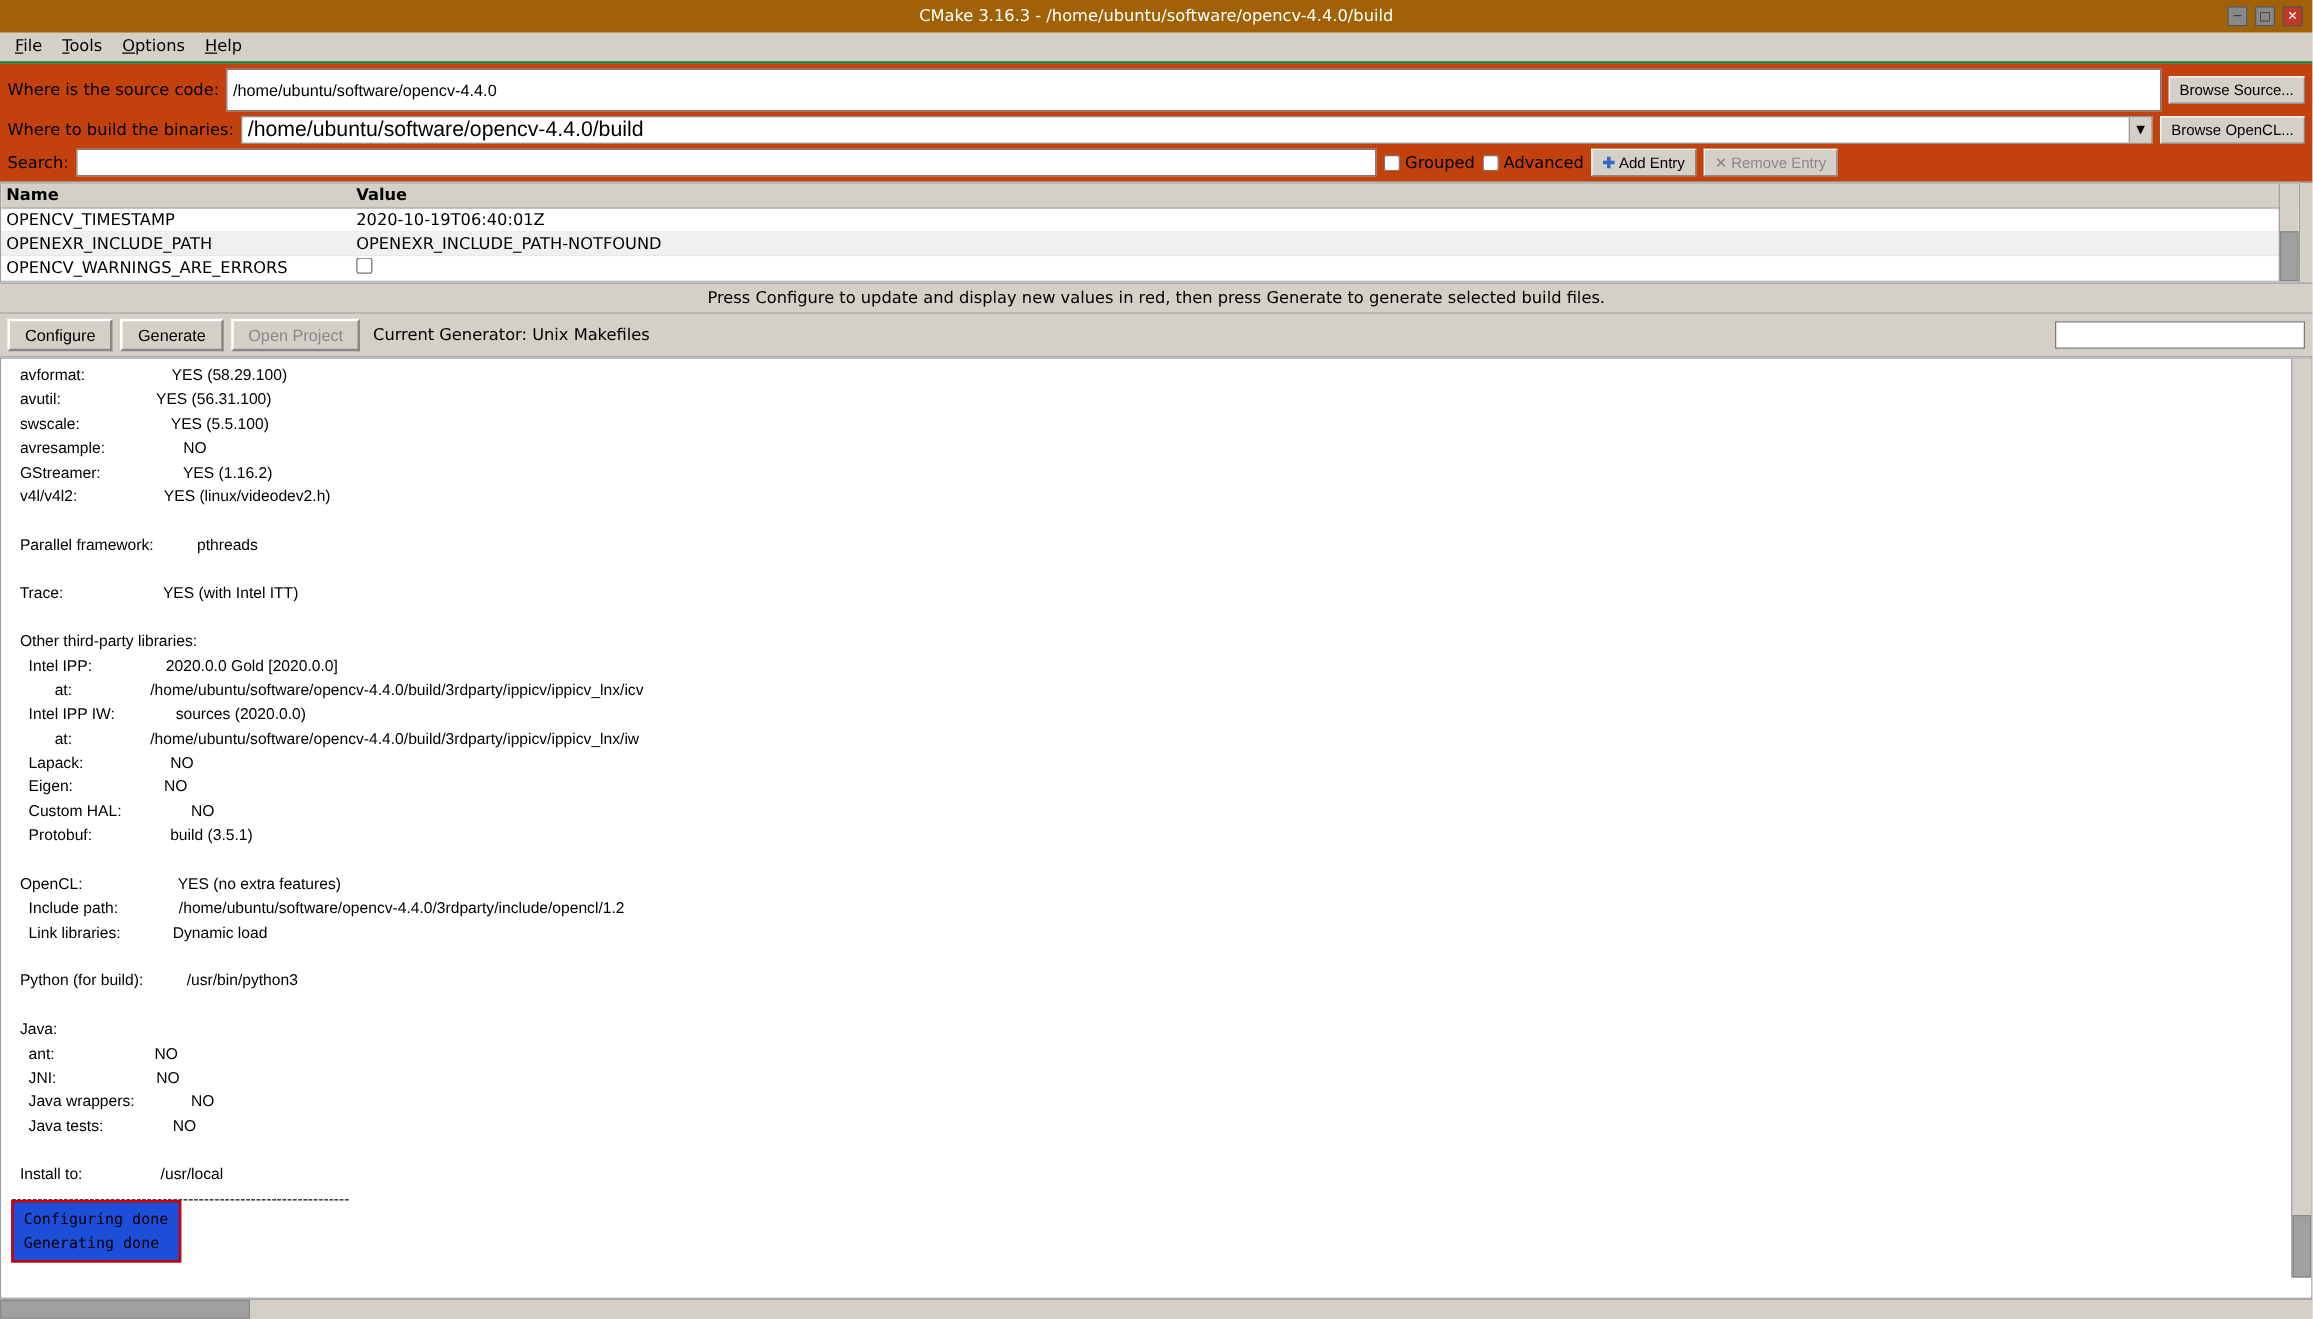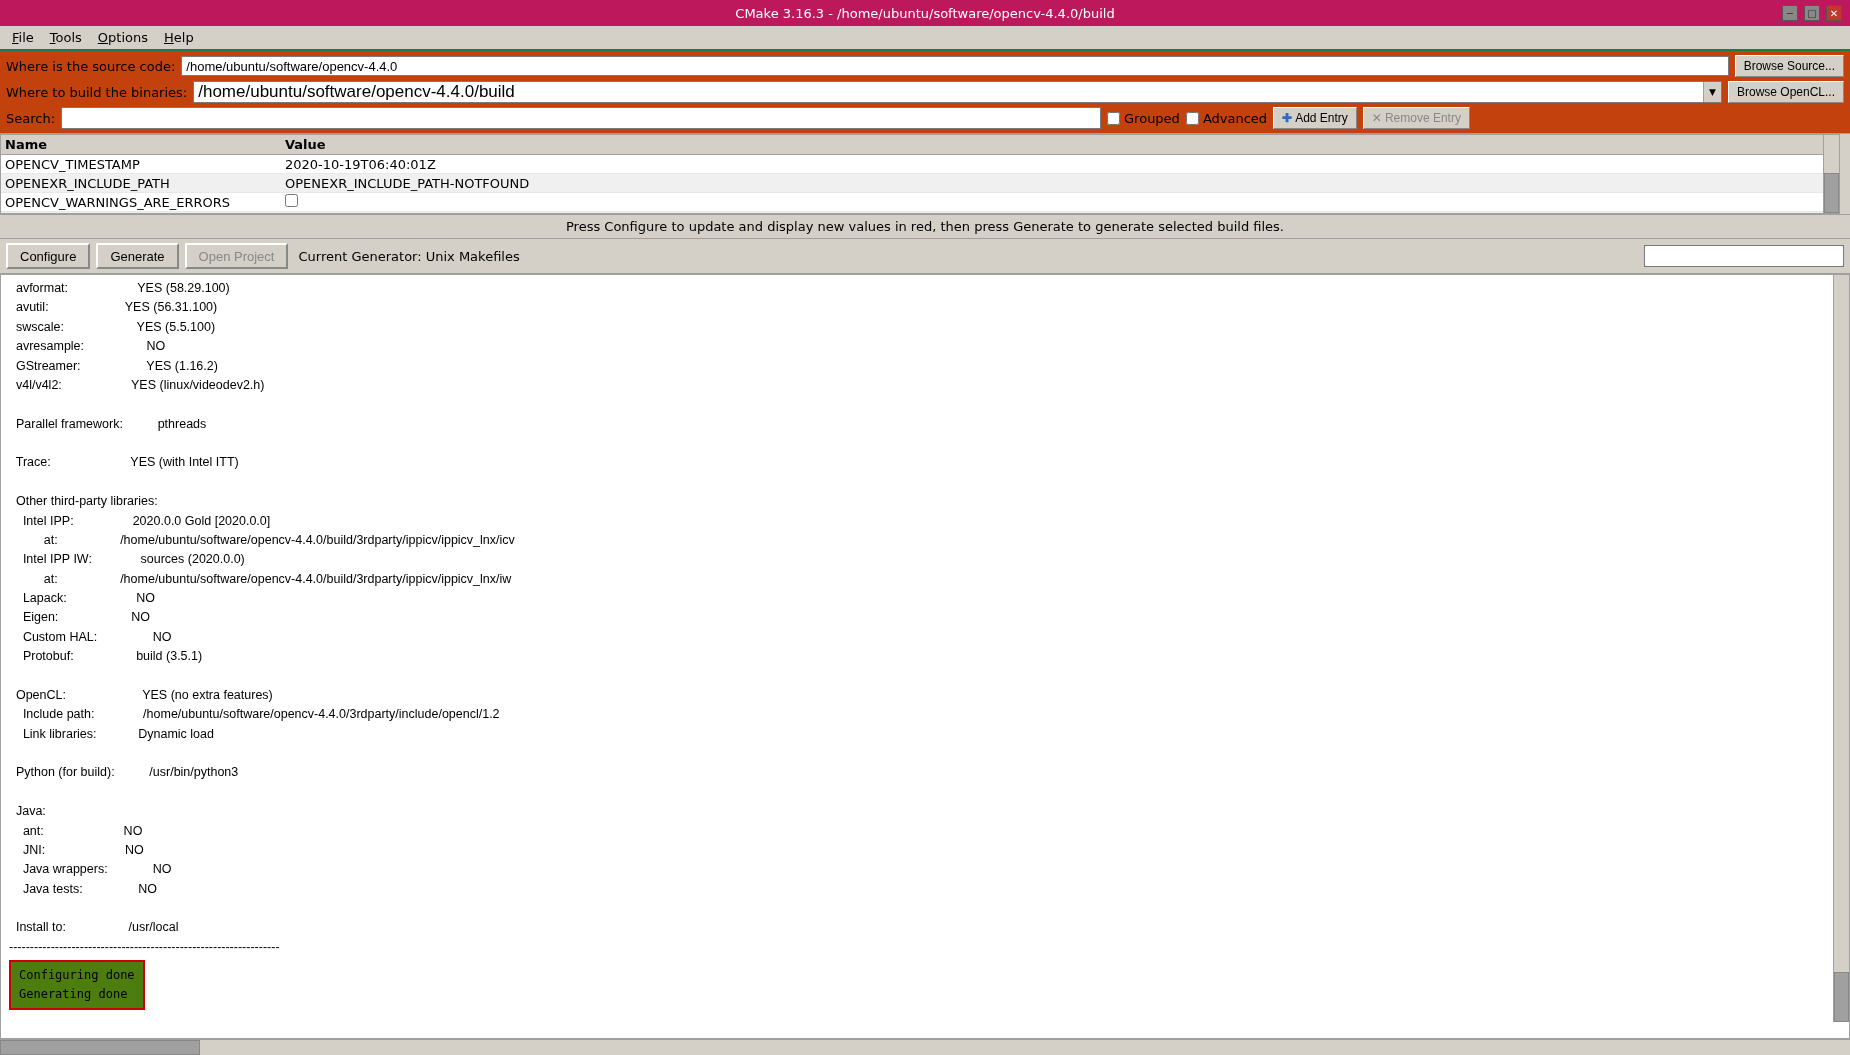--- a/index.html
+++ b/index.html
@@ -8,21 +8,21 @@
       font-size: 13px;
       background: #d4d0c8;
       width: 1850px;
       height: 1055px;
       overflow: hidden;
       display: flex;
       flex-direction: column;
     }
     
     #title-bar {
-      background: #be185d;
+      background: #a16207;
       color: #ffffff;
       text-align: right;
       padding: 4px 4px;
       font-size: 13px;
       display: flex;
       align-items: center;
       justify-content: center;
       position: relative;
       min-height: 26px;
     }
@@ -71,21 +71,21 @@
       display: flex;
       align-items: center;
       gap: 6px;
     }
     .toolbar-label {
       font-size: 13px;
       white-space: nowrap;
     }
     .toolbar-input {
       flex: 1;
-      height: 20px;
+      height: 34px;
       border: 1px solid #7a7a7a;
       background: white;
       padding: 0 4px;
       font-size: 13px;
     }
     .browse-btn {
       height: 22px;
       padding: 0 8px;
       background: #d4d0c8;
       border: 1px solid #888;
@@ -284,21 +284,21 @@
       width: 200px;
       background: #a0a0a0;
       border: 1px solid #888;
     }
     
     #config-done-box {
       position: absolute;
       bottom: 28px;
       left: 8px;
       border: 2px solid #cc0000;
-      background: #4d7c0f;
+      background: #1d4ed8;
       padding: 4px 8px;
       font-family: 'DejaVu Sans Mono', 'Liberation Mono', monospace;
       font-size: 12px;
       line-height: 1.6;
       z-index: 10;
     }
     
     .path-dropdown {
       display: flex;
       flex: 1;

